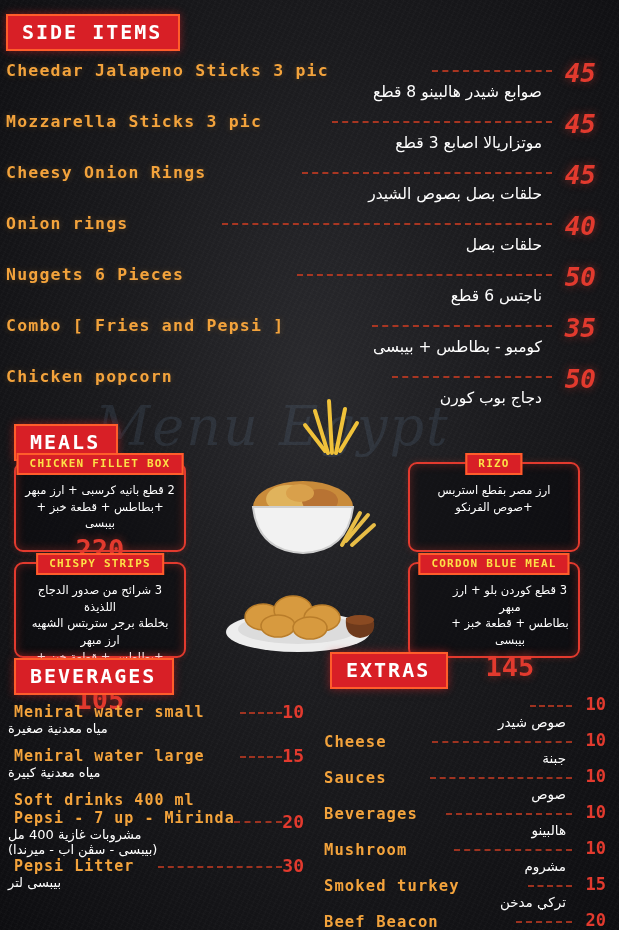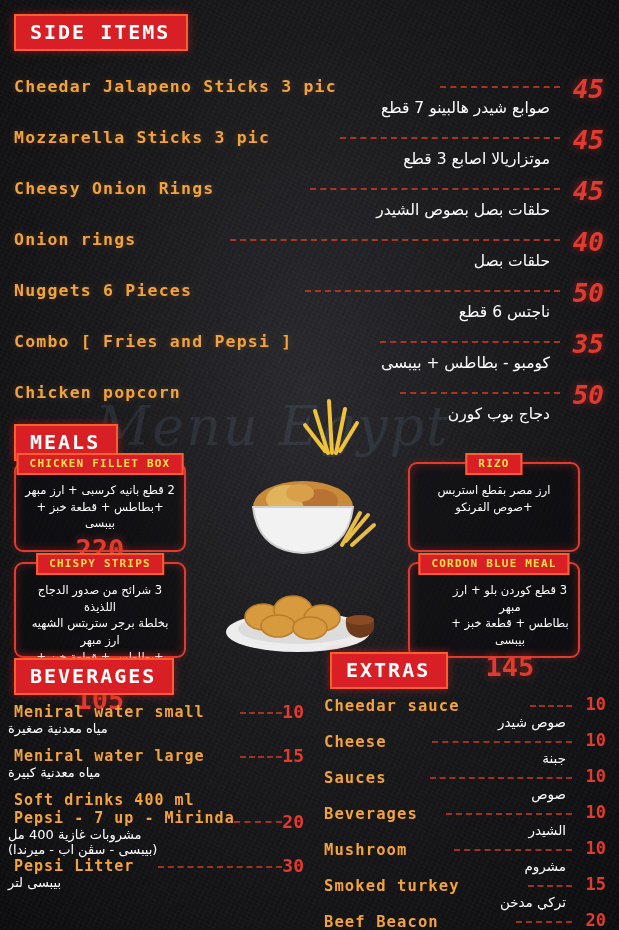--- a/index.html
+++ b/index.html
@@ -48,23 +48,23 @@
     font-weight: bold;
     font-size: 20px;
     letter-spacing: 2px;
     border: 2px solid #ff5d2b;
     box-shadow: 0 0 8px rgba(216,31,38,0.55);
     text-transform: uppercase;
     position: relative;
   }
 
   
-  #side-items { position: absolute; left: 8px; top: 14px; width: 604px; }
+  #side-items { position: absolute; left: 0; top: 14px; width: 604px; }
   .si-head { margin-left: 6px; }
-  .si-list { margin-top: 26px; }
+  .si-list { margin-top: 10px; }
   .si-row { position: relative; height: 51px; }
   .si-en {
     position: absolute; left: 6px; top: 0;
     font-family: "DejaVu Sans Mono", monospace;
     font-size: 16.5px;
     font-weight: bold;
     color: #f3a33c;
     letter-spacing: 1.2px;
     white-space: nowrap;
     text-shadow: 0 0 6px rgba(243,163,60,0.25);
@@ -201,21 +201,21 @@
 
   <div id="side-items">
     <div class="si-head">
       <span class="banner">Side Items</span>
     </div>
     <div class="si-list">
 
       <div class="si-row">
         <div class="si-en">Cheedar Jalapeno Sticks 3 pic</div>
         <div class="si-dots" style="width:120px"></div>
-        <div class="si-ar">صوابع شيدر هالبينو 7 قطع</div>
+        <div class="si-ar">صوابع شيدر هالبينو 8 قطع</div>
         <div class="si-price">45</div>
       </div>
 
       <div class="si-row">
         <div class="si-en">Mozzarella Sticks 3 pic</div>
         <div class="si-dots" style="width:220px"></div>
         <div class="si-ar">موتزاريالا اصابع 3 قطع</div>
         <div class="si-price">45</div>
       </div>
 
@@ -366,21 +366,20 @@
     </div>
   </div>
 
   <div id="extras">
     <div id="ex-head">
       <span class="banner">Extras</span>
     </div>
     <div class="ex-list">
 
       <div class="ex-row">
-        <div class="ex-en">Cheedar sauce</div>
         <div class="ex-dots" style="width:42px"></div>
         <div class="ex-ar">صوص شيدر</div>
         <div class="ex-price">10</div>
       </div>
 
       <div class="ex-row">
         <div class="ex-en">Cheese</div>
         <div class="ex-dots" style="width:140px"></div>
         <div class="ex-ar">جبنة</div>
         <div class="ex-price">10</div>
@@ -389,21 +388,21 @@
       <div class="ex-row">
         <div class="ex-en">Sauces</div>
         <div class="ex-dots" style="width:142px"></div>
         <div class="ex-ar">صوص</div>
         <div class="ex-price">10</div>
       </div>
 
       <div class="ex-row">
         <div class="ex-en">Beverages</div>
         <div class="ex-dots" style="width:126px"></div>
-        <div class="ex-ar">الشيدر</div>
+        <div class="ex-ar">هالبينو</div>
         <div class="ex-price">10</div>
       </div>
 
       <div class="ex-row">
         <div class="ex-en">Mushroom</div>
         <div class="ex-dots" style="width:118px"></div>
         <div class="ex-ar">مشروم</div>
         <div class="ex-price">10</div>
       </div>
 

